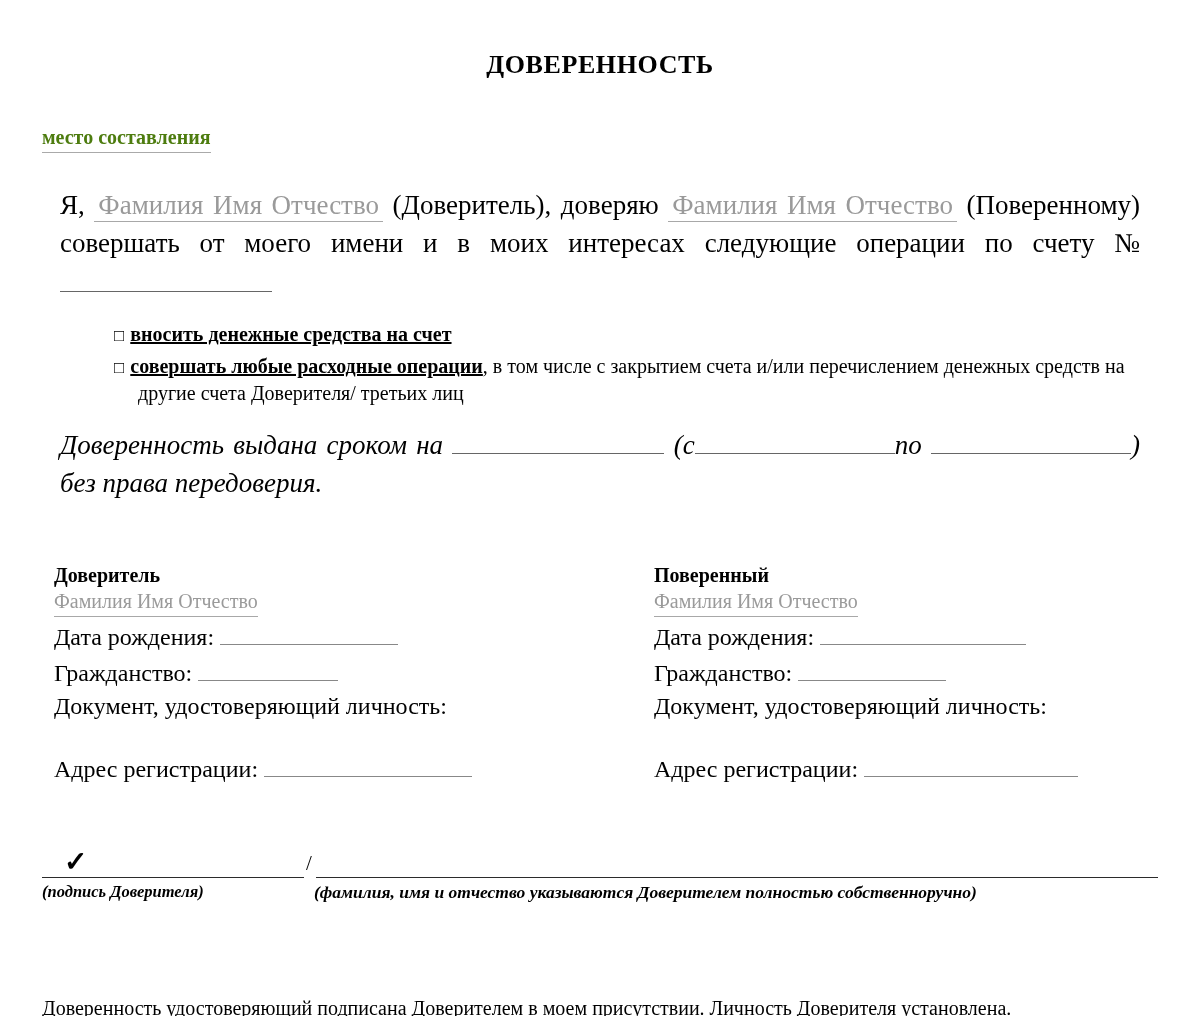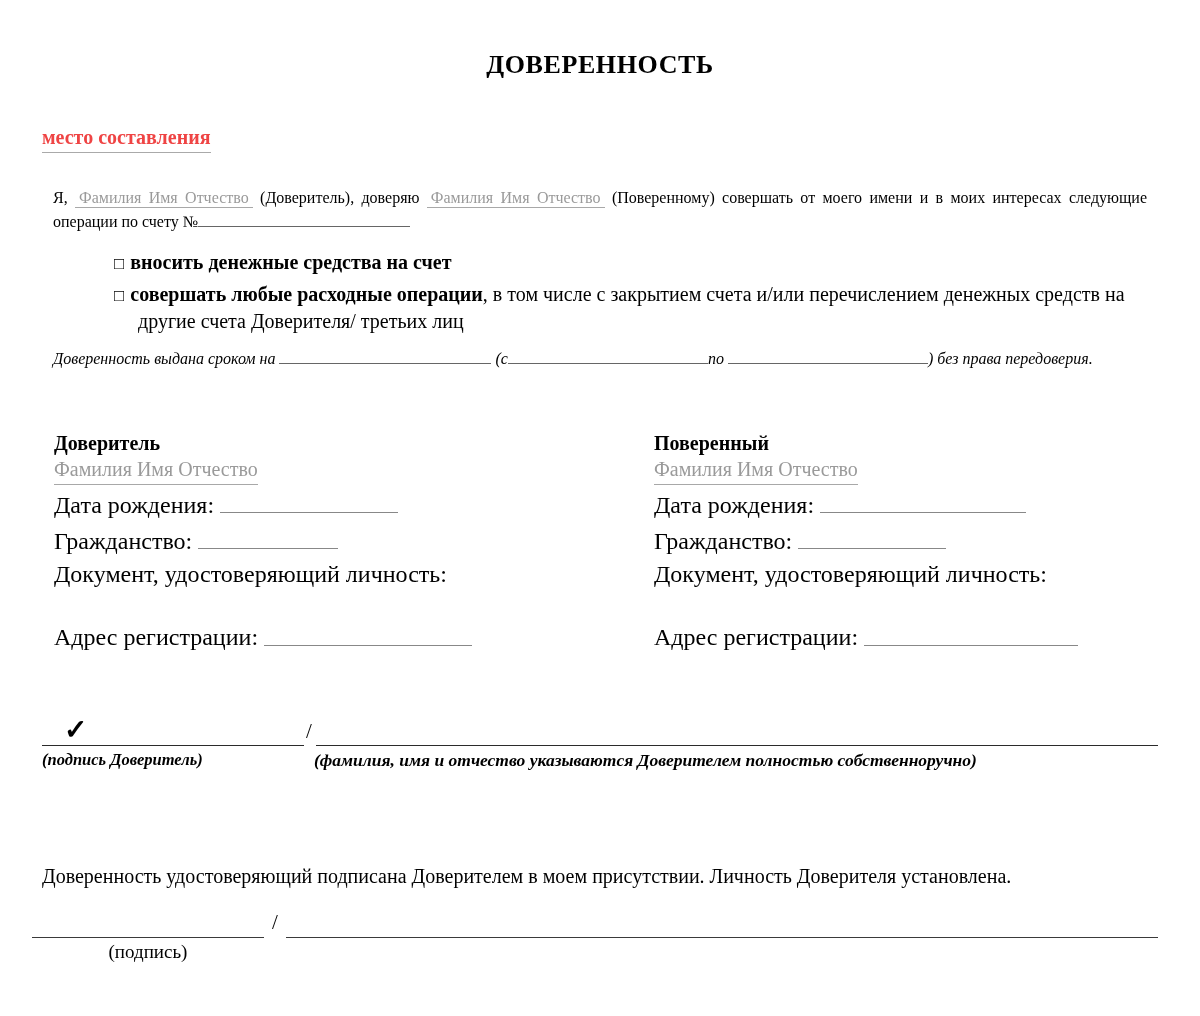--- a/index.html
+++ b/index.html
@@ -28,33 +28,33 @@
     font-weight: bold;
     font-size: 26px;
     letter-spacing: 0.6px;
     margin: 0;
     padding-top: 48px;
   }
   .place-line {
     margin: 44px 0 0 42px;
     font-weight: bold;
     font-size: 20px;
-    color: #ef4444;
+    color: #4d7c0f;
     display: inline-block;
     border-bottom: 1.5px solid #aaaaaa;
     padding-bottom: 1px;
   }
   .body-block {
     margin: 34px 42px 0 42px;
   }
   p.para {
-    margin: 11px;
+    margin: 18px;
     text-align: justify;
     text-justify: inter-word;
-    font-size: 16px;
+    font-size: 27px;
     line-height: 1.4;
   }
   .placeholder {
     color: #9a9a9a;
     border-bottom: 1px solid #a8a8a8;
     padding: 0 4px 1px 4px;
     white-space: nowrap;
   }
   .blank {
     display: inline-block;
@@ -76,21 +76,21 @@
     margin: 0 0 5px 0;
     padding-left: 24px;
     text-indent: -24px;
     font-size: 20px;
     line-height: 1.35;
   }
   ul.options li .box {
     font-size: 17px;
     padding-right: 6px;
   }
-  .opt-strong { font-weight: bold; }
+  .opt-strong { font-weight: bold; text-decoration: underline; }
 
   .term-para { margin-top: 26px; font-style: italic; }
 
   .parties {
     display: flex;
     margin: 60px 42px 0 42px;
   }
   .party {
     width: 50%;
     box-sizing: border-box;
@@ -291,21 +291,21 @@
       <div class="sig-left">
         <span class="check-mark">✓</span>
         <div class="sig-line"></div>
       </div>
       <span class="slash">/</span>
       <div class="sig-right">
         <div class="sig-line"></div>
       </div>
     </div>
     <div class="captions">
-      <div class="cap-left">(подпись Доверитель)</div>
+      <div class="cap-left">(подпись Доверителя)</div>
       <div class="cap-right">(фамилия, имя и отчество указываются  Доверителем полностью собственноручно)</div>
     </div>
   </div>
 
   <div class="witness-text">Доверенность удостоверяющий подписана Доверителем в моем присутствии. Личность Доверителя установлена.</div>
 
   <div class="final-row">
     <div class="final-flex">
       <div class="final-left">
         <div class="final-line"></div>

